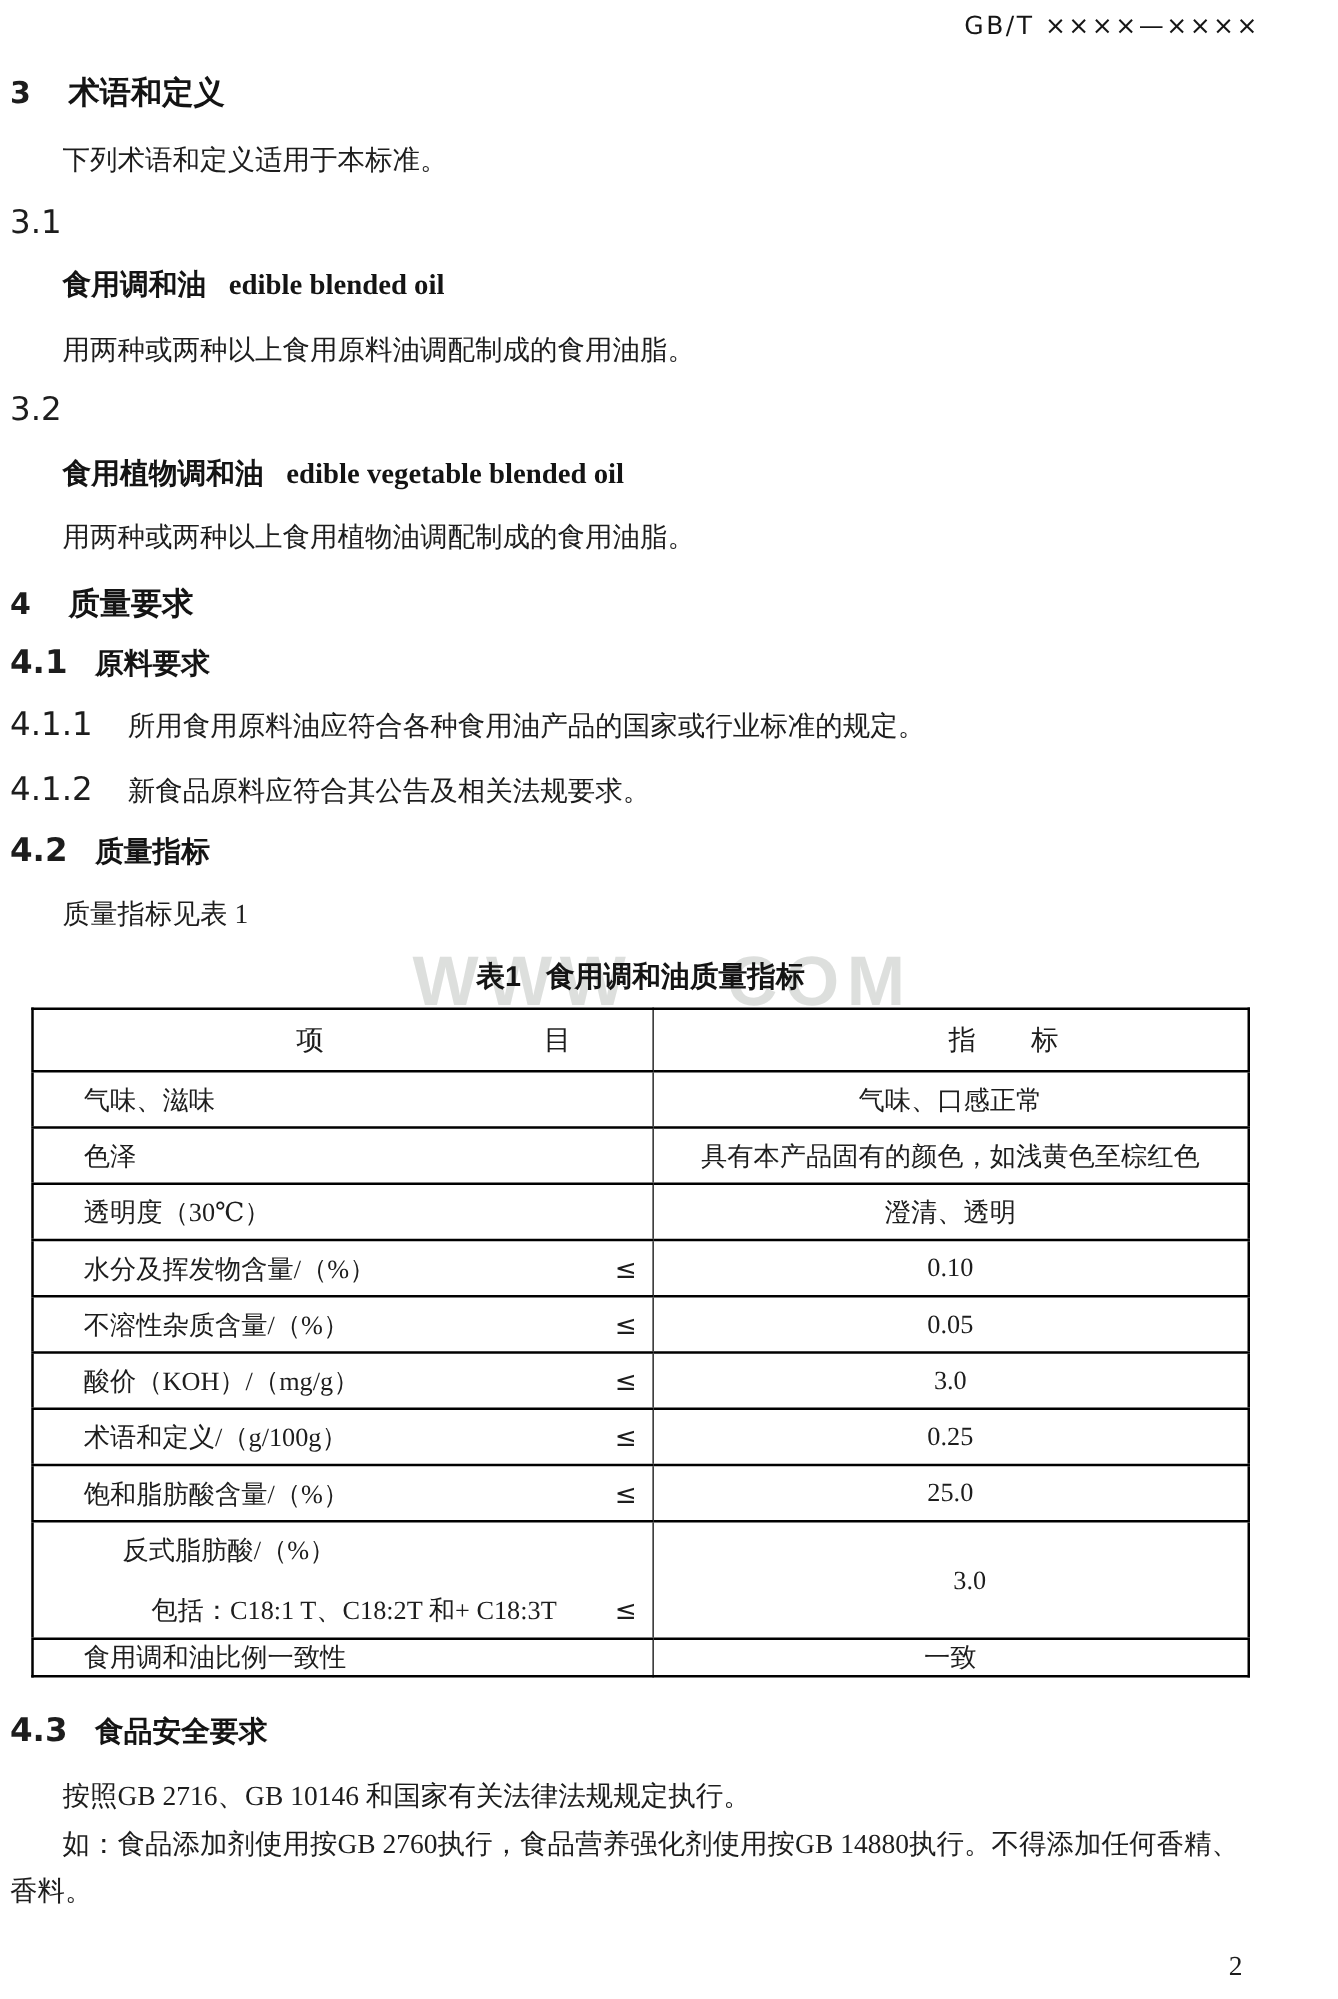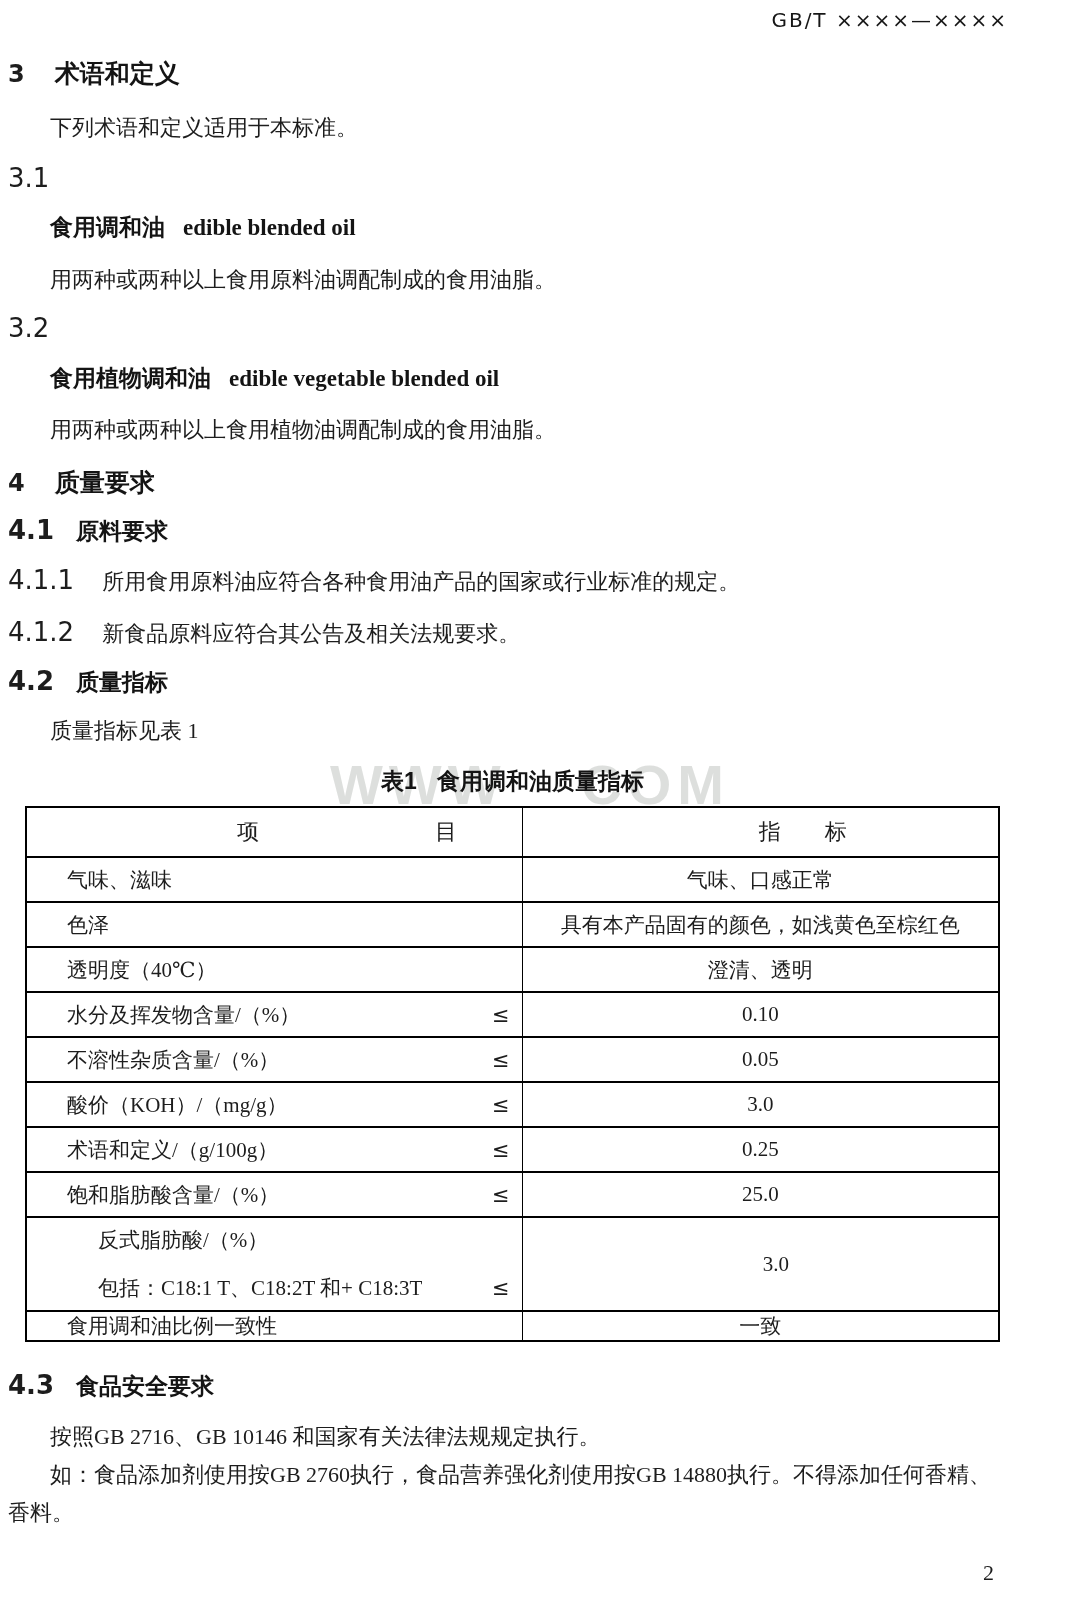--- a/index.html
+++ b/index.html
@@ -181,21 +181,21 @@
           <div class="cellrow">
             <span>色泽</span>
             <span class="cmp"></span>
           </div>
         </td>
     <td class="c2">具有本产品固有的颜色，如浅黄色至棕红色</td>
   </tr>
   <tr class="r">
     <td class="c1">
           <div class="cellrow">
-            <span>透明度（40℃）</span>
+            <span>透明度（30℃）</span>
             <span class="cmp"></span>
           </div>
         </td>
     <td class="c2">澄清、透明</td>
   </tr>
   <tr class="r">
     <td class="c1">
           <div class="cellrow">
             <span>水分及挥发物含量/（%）</span>
             <span class="cmp">≤</span>
@@ -236,21 +236,21 @@
             <span>饱和脂肪酸含量/（%）</span>
             <span class="cmp">≤</span>
           </div>
         </td>
     <td class="c2">25.0</td>
   </tr>
   <tr class="r9">
     <td class="c1">
       <div class="two-line" style="padding:0 12px 0 40px;">
         <div>反式脂肪酸/（%）</div>
-        <div style="display:flex;justify-content:space-between;align-items:center;">
+        <div style="display:flex;justify-content:space-between;align-items:center;margin-left:23px;">
           <span>包括：C18:1 T、C18:2T 和+ C18:3T</span>
           <span class="cmp">≤</span>
         </div>
       </div>
     </td>
     <td class="c2">3.0</td>
   </tr>
   <tr class="r10">
     <td class="c1">
           <div class="cellrow">

